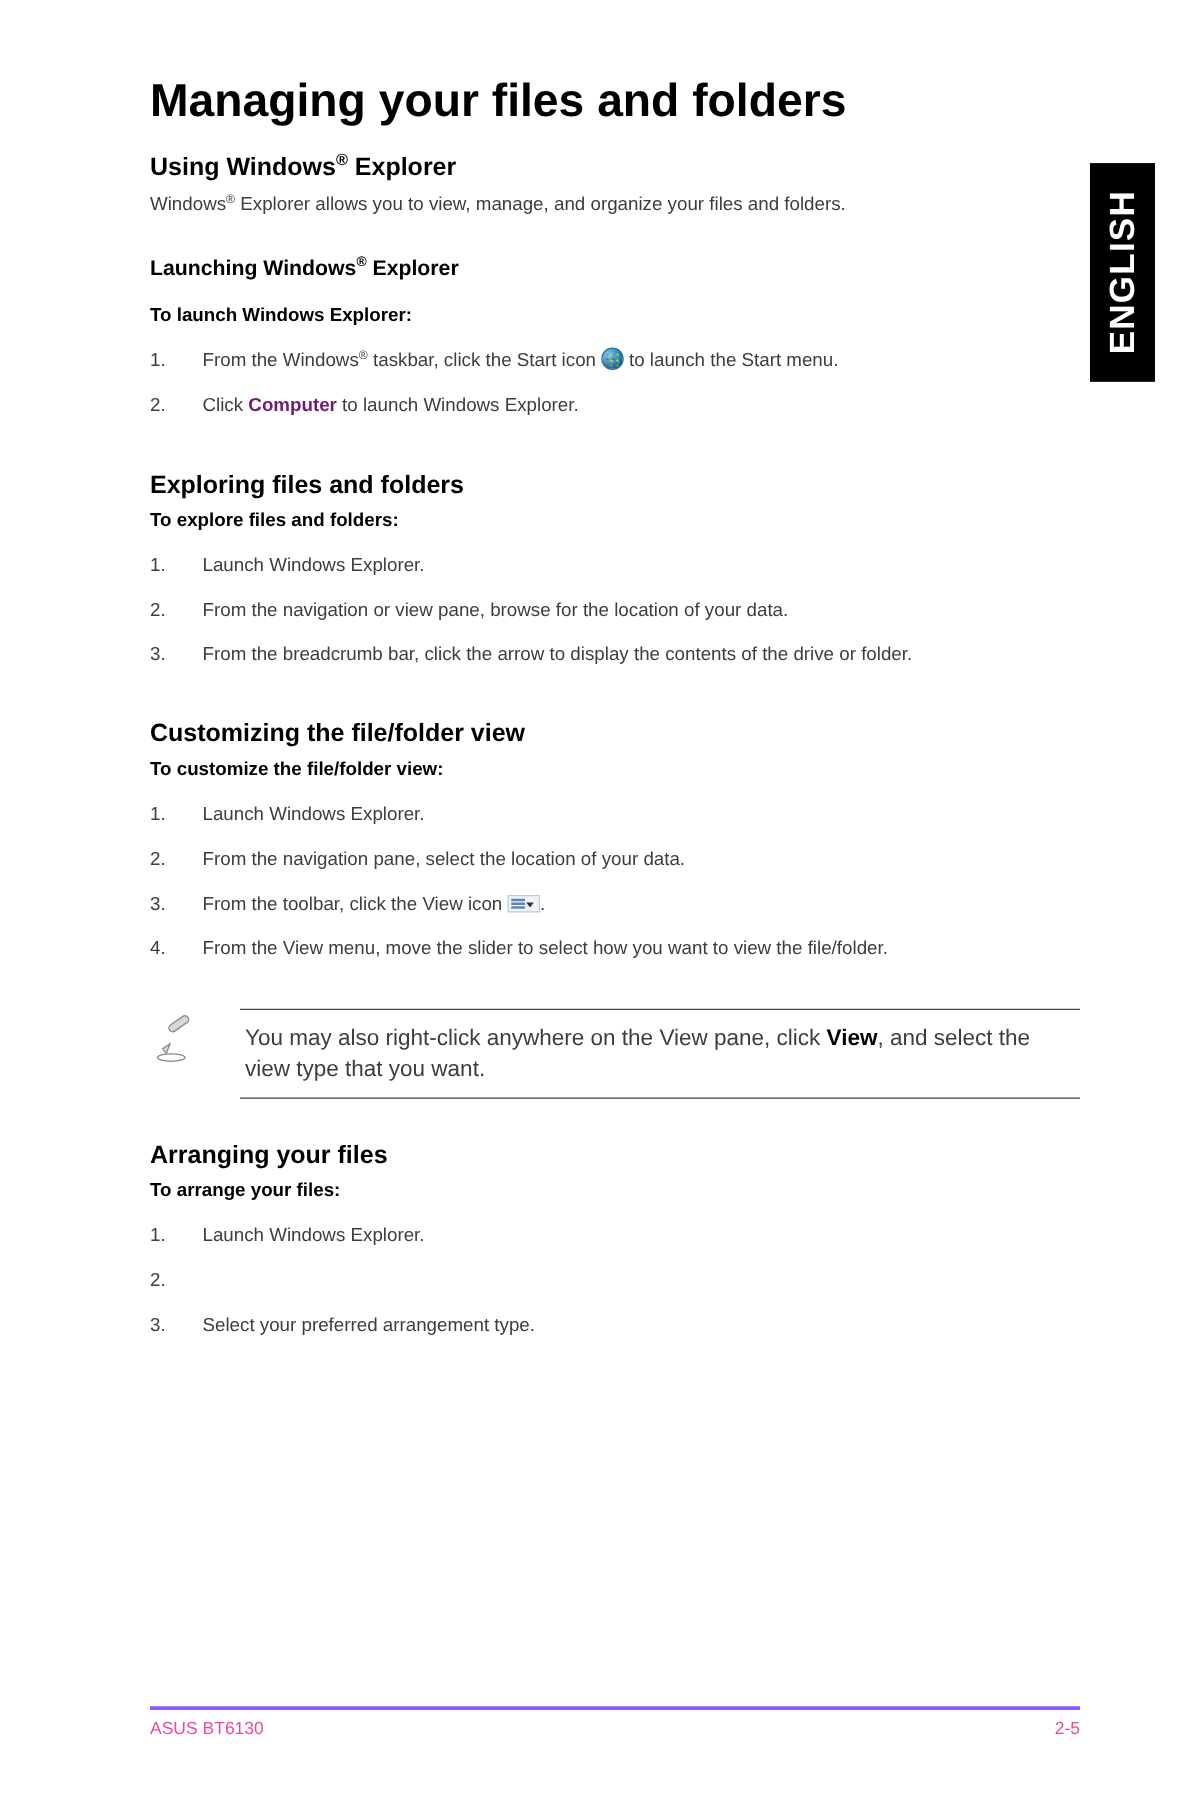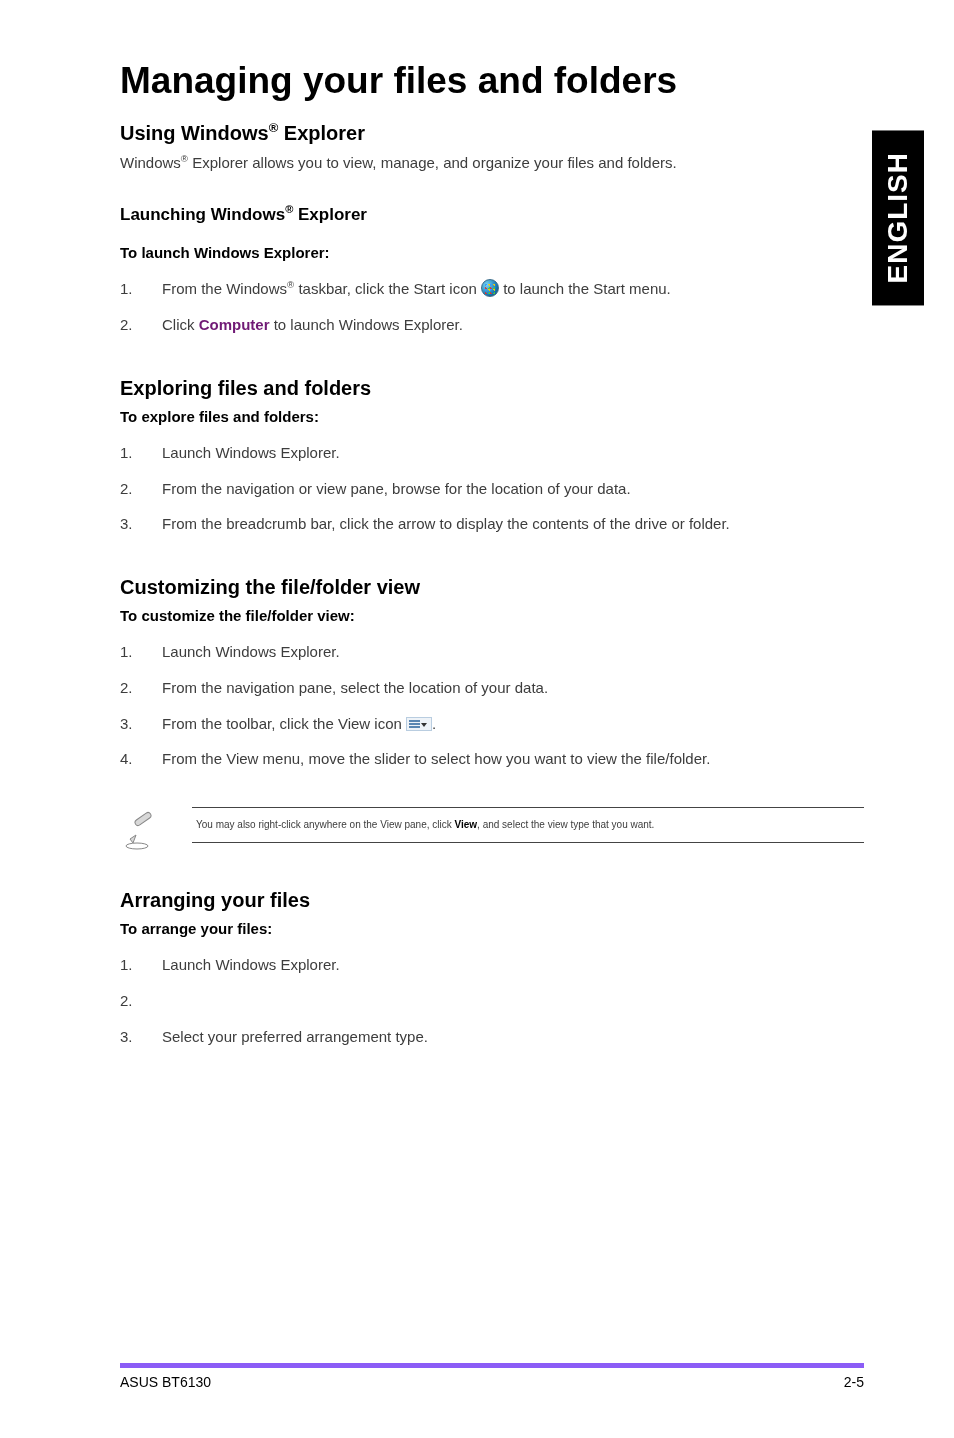--- a/index.html
+++ b/index.html
@@ -151,38 +151,38 @@
   .pencil-icon {
     width: 40px;
     flex-shrink: 0;
     padding-top: 4px;
   }
   .note-text {
     flex: 1;
     border-top: 1px solid #444;
     border-bottom: 1px solid #444;
     padding: 10px 4px;
-    font-size: 10px;
+    font-size: 18px;
     color: #3d3d3d;
     line-height: 1.4;
   }
   .note-text b {
     color: #000;
   }
   .footer {
     position: absolute;
     bottom: 48px;
     left: 120px;
     right: 90px;
-    border-top: 5px solid #8b5cf6;
+    border-top: 3px solid #8b5cf6;
     padding-top: 6px;
     display: flex;
     justify-content: space-between;
     font-size: 14px;
-    color: #000000;
+    color: #ec4899;
   }
 </style>
 </head>
 <body>
 
 <div class="side-tab">ENGLISH</div>
 
 <div class="page">
 
   <h1>Managing your files and folders</h1>

